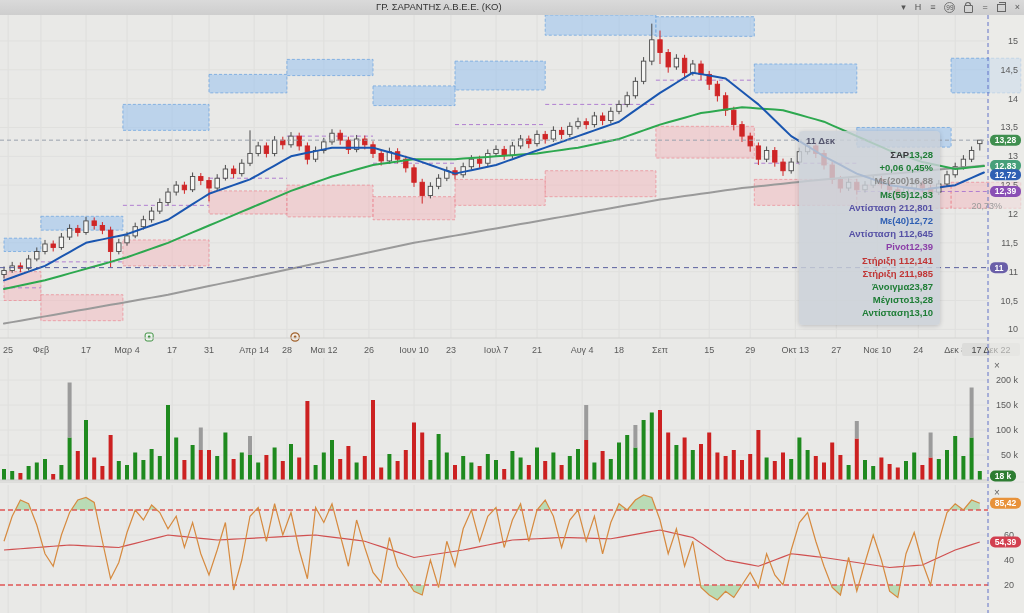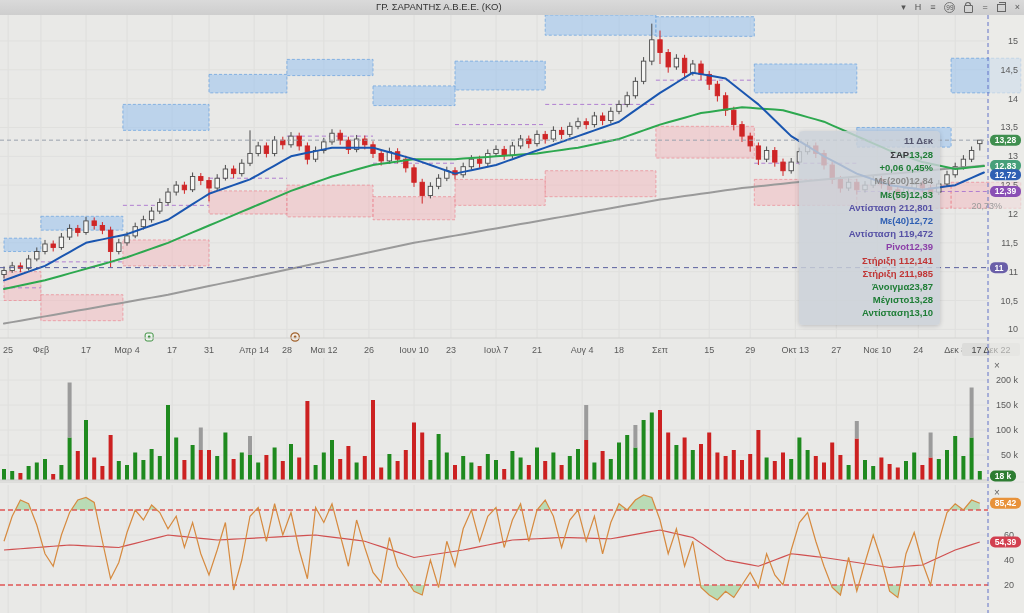--- a/index.html
+++ b/index.html
@@ -10,21 +10,21 @@
   #tb-icons{position:absolute;right:4px;top:0;height:15px;display:flex;align-items:center;gap:9px;color:#555;}
   .tbi{font-size:9px;line-height:15px;cursor:default;color:#555;}
   .tbi.badge99{font-size:6.5px;border:1px solid #777;border-radius:50%;width:9px;height:9px;line-height:9px;text-align:center;}
   .tbi.lock{width:7px;height:6px;border:1px solid #666;border-radius:1px;position:relative;margin-top:3px;}
   .tbi.lock:before{content:"";position:absolute;left:0px;top:-4px;width:4px;height:3px;border:1px solid #666;border-bottom:none;border-radius:3px 3px 0 0;}
   .tbi.restore{width:7px;height:6px;border:1px solid #666;position:relative;margin-top:1px;}
   .tbi.restore:before{content:"";position:absolute;left:1px;top:-3px;width:6px;height:5px;border-top:1px solid #666;border-right:1px solid #666;}
   #chart{position:absolute;top:15px;left:0;}
   #legend-panel{position:absolute;left:799px;top:131px;width:127px;background:rgba(202,209,216,0.82);
     border-radius:4px;box-shadow:0 1px 4px rgba(60,60,70,0.25);padding:3px 7px 5px 7px;z-index:5;}
-  #legend-date{text-align:right;font-size:9.5px;font-weight:bold;color:#55566e;padding:1px 0 2px 0;}
+  #legend-date{text-align:left;font-size:9.5px;font-weight:bold;color:#55566e;padding:1px 0 2px 0;}
   .lrow{display:flex;justify-content:flex-end;font-size:9.5px;line-height:13.2px;font-weight:bold;}
   .lrow .lv{text-align:right;}
   .c-dark{color:#38383c}.c-green{color:#1e7d36}.c-gray{color:#8a8a8a}.c-blue{color:#2f5fb3}
   .c-indigo{color:#5550a5}.c-purple{color:#8b3fa8}.c-red{color:#c03535}
 </style>
 </head>
 <body>
 <div id="app">
 
   <div id="titlebar">
@@ -663,37 +663,37 @@
         <div class="lrow">
           <span class="c-dark">ΣΑΡ</span>
           <span class="lv c-green">13,28</span>
         </div>
         <div class="lrow">
           <span class="c-green">+0,06 0,45%</span>
           <span class="lv c-green"></span>
         </div>
         <div class="lrow">
           <span class="c-gray">Με(200)</span>
-          <span class="lv c-gray">12,84</span>
+          <span class="lv c-gray">16,88</span>
         </div>
         <div class="lrow">
           <span class="c-green">Με(55)</span>
           <span class="lv c-green">12,83</span>
         </div>
         <div class="lrow">
           <span class="c-indigo">Αντίσταση 2</span>
           <span class="lv c-indigo">12,801</span>
         </div>
         <div class="lrow">
           <span class="c-blue">Με(40)</span>
           <span class="lv c-blue">12,72</span>
         </div>
         <div class="lrow">
           <span class="c-indigo">Αντίσταση 1</span>
-          <span class="lv c-indigo">19,472</span>
+          <span class="lv c-indigo">12,645</span>
         </div>
         <div class="lrow">
           <span class="c-purple">Pivot</span>
           <span class="lv c-purple">12,39</span>
         </div>
         <div class="lrow">
           <span class="c-red">Στήριξη 1</span>
           <span class="lv c-red">12,141</span>
         </div>
         <div class="lrow">

